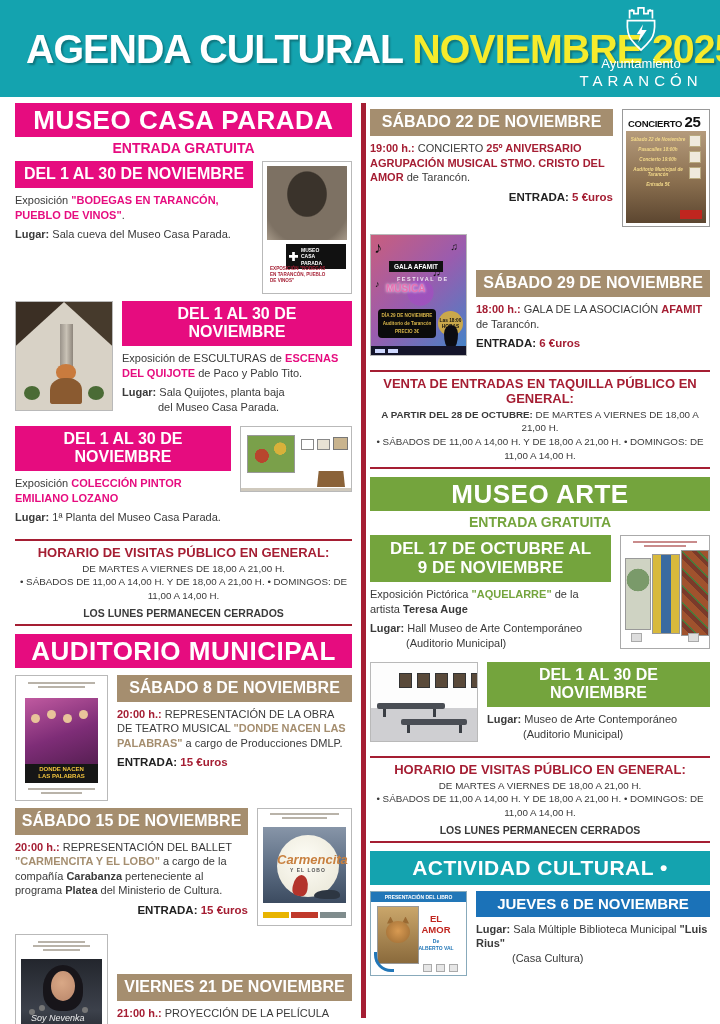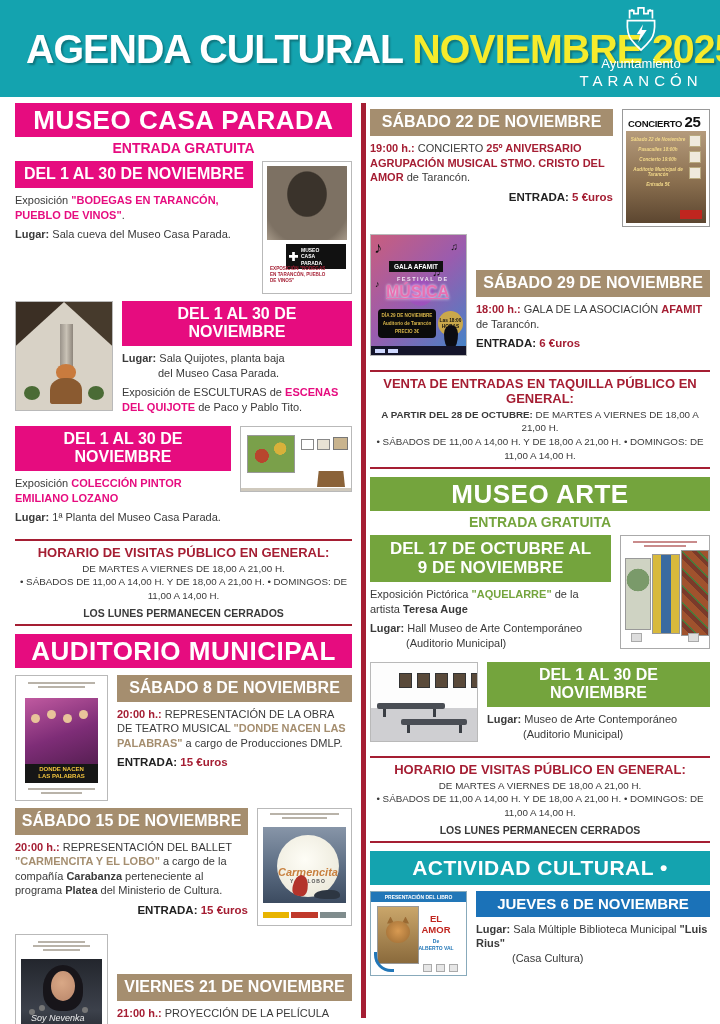--- a/index.html
+++ b/index.html
@@ -78,22 +78,22 @@
   .tinylines i{display:block;height:2px;background:#b9b3a9;}
   .pd-img{left:9px;top:22px;right:9px;height:66px;
     background:linear-gradient(160deg,#c05aa0 0%,#7e2d77 55%,#571f53 100%);}
   .pd-p{top:16px;width:9px;height:9px;border-radius:50%;background:#e8c49a;}
   .pd-title{left:9px;right:9px;top:88px;background:#161616;color:#f4c53d;
     font-size:6px;font-weight:bold;text-align:center;line-height:1.25;padding:2px 0;}
   .pc-img{left:5px;top:18px;right:5px;bottom:22px;
     background:linear-gradient(180deg,#8795a8 0%,#5b6c82 55%,#3c4b60 100%);}
   .pc-moon{left:14px;top:8px;width:62px;height:62px;border-radius:50%;
     background:radial-gradient(circle at 45% 40%,#fefdf6,#e7e4d4);}
-  .pc-t1{width:100%;text-align:center;margin-top:31px;color:#c8803f;font-weight:bold;
-    font-style:italic;font-size:11px;}
+  .pc-t1{width:100%;text-align:center;margin-top:17px;color:#c8803f;font-weight:bold;
+    font-style:italic;font-size:13px;}
   .pc-t2{width:100%;text-align:center;color:#555;font-size:5px;font-weight:bold;letter-spacing:1px;}
   .pc-red{left:30px;top:48px;width:15px;height:21px;background:#b3342c;
     border-radius:55% 55% 40% 40%/65% 65% 35% 35%;transform:rotate(10deg);}
   .pc-wolf{right:6px;bottom:4px;width:26px;height:9px;background:#2d3642;
     border-radius:60% 40% 30% 50%/80% 60% 40% 40%;}
   .pc-strip{left:5px;right:5px;bottom:6px;height:8px;display:flex;gap:2px;align-items:center;}
   .pc-strip i{display:block;height:6px;flex:1;}
   .pn-photo{left:5px;top:24px;right:5px;height:94px;
     background:linear-gradient(180deg,#23262d 0%,#3c414b 55%,#15171c 100%);}
   .pn-hair{left:22px;top:6px;width:40px;height:46px;border-radius:50% 50% 40% 40%;background:#17151a;}
@@ -109,21 +109,21 @@
   .pc25-lines span{color:#f3d98a;font-size:4.6px;font-style:italic;font-weight:bold;text-align:center;}
   .pc25-logos{right:3px;top:4px;width:16px;display:flex;flex-direction:column;gap:4px;align-items:center;}
   .pc25-logos i{display:block;width:10px;height:10px;background:#efe9dd;border:1px solid #b9a97f;}
   .pc25-red{right:4px;bottom:4px;width:22px;height:9px;background:#c0261f;}
   .pg-bg{inset:0;background:
      radial-gradient(circle at 52% 48%,rgba(160,80,190,.85) 0 16%,rgba(160,80,190,0) 17%),
      linear-gradient(135deg,#c95e7e 0%,#9a5cae 48%,#3f86c9 100%);}
   .pg-note{color:#111;font-weight:bold;}
   .pg-box1{top:26px;left:18px;background:#111;color:#fff;font-size:6.5px;font-weight:bold;padding:2px 5px;}
   .pg-f{top:41px;left:26px;color:#f0e8f2;font-size:5.5px;font-weight:bold;letter-spacing:1.5px;}
-  .pg-m{top:48px;left:15px;font-size:16px;font-weight:bold;color:#e86fb1;text-shadow:0 0 3px #fff;text-decoration:underline;}
+  .pg-m{top:48px;left:15px;font-size:10px;font-weight:bold;color:#e86fb1;text-shadow:0 0 3px #fff;}
   .pg-box2{top:74px;left:7px;width:54px;background:#0b0b0b;border-radius:4px;color:#d9b64a;
     font-size:4.6px;font-weight:bold;text-align:center;line-height:1.7;padding:3px 2px;}
   .pg-badge{top:76px;right:3px;width:25px;height:25px;border-radius:50%;background:#caa84b;
     color:#111;font-size:4.8px;font-weight:bold;text-align:center;padding-top:7px;box-sizing:border-box;line-height:1.3;}
   .pg-singer{right:8px;bottom:8px;width:14px;height:22px;background:#0c0c12;
     border-radius:50% 50% 30% 30%/40% 40% 60% 60%;}
   .pg-strip{left:0;right:0;bottom:0;height:9px;background:#14142a;display:flex;gap:3px;align-items:center;padding:0 4px;}
   .pg-strip i{display:block;width:10px;height:4px;background:#cfd8ff;}
   .pa-lines{top:5px;}
   .pa-lines i{background:#c98b8b;}
@@ -207,22 +207,22 @@
       <div class="abs sc-beamL"></div>
       <div class="abs sc-beamR"></div>
       <div class="abs sc-col"></div>
       <div class="abs sc-bush1"></div>
       <div class="abs sc-bush2"></div>
       <div class="abs sc-head"></div>
       <div class="abs sc-body"></div>
     </div>
     <div class="txt">
       <div class="band bg-pink">DEL 1 AL 30 DE NOVIEMBRE</div>
+      <p class="body"><span>Exposición de ESCULTURAS de </span><b class="c-pink">ESCENAS DEL QUIJOTE</b><span> de Paco y Pablo Tito.</span></p>
       <p class="body"><b>Lugar:</b><span> Sala Quijotes, planta baja</span><span class="lugar-ind">del Museo Casa Parada.</span></p>
-      <p class="body"><span>Exposición de ESCULTURAS de </span><b class="c-pink">ESCENAS DEL QUIJOTE</b><span> de Paco y Pablo Tito.</span></p>
     </div>
   </div>
 
   <div class="row">
     <div class="txt">
       <div class="band bg-pink">DEL 1 AL 30 DE NOVIEMBRE</div>
       <p class="body"><span>Exposición </span><b class="c-pink">COLECCIÓN PINTOR EMILIANO LOZANO</b></p>
       <p class="body"><b>Lugar:</b><span> 1ª Planta del Museo Casa Parada.</span></p>
     </div>
     <div class="imgbox" style="width:112px;height:66px;">

